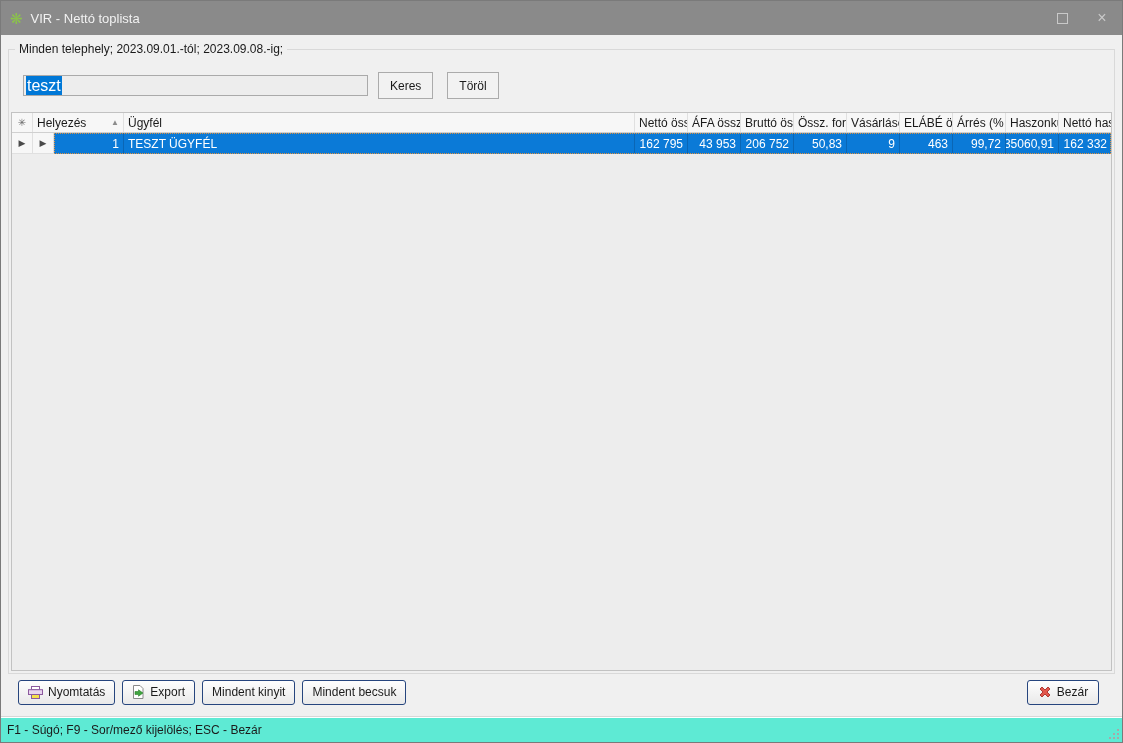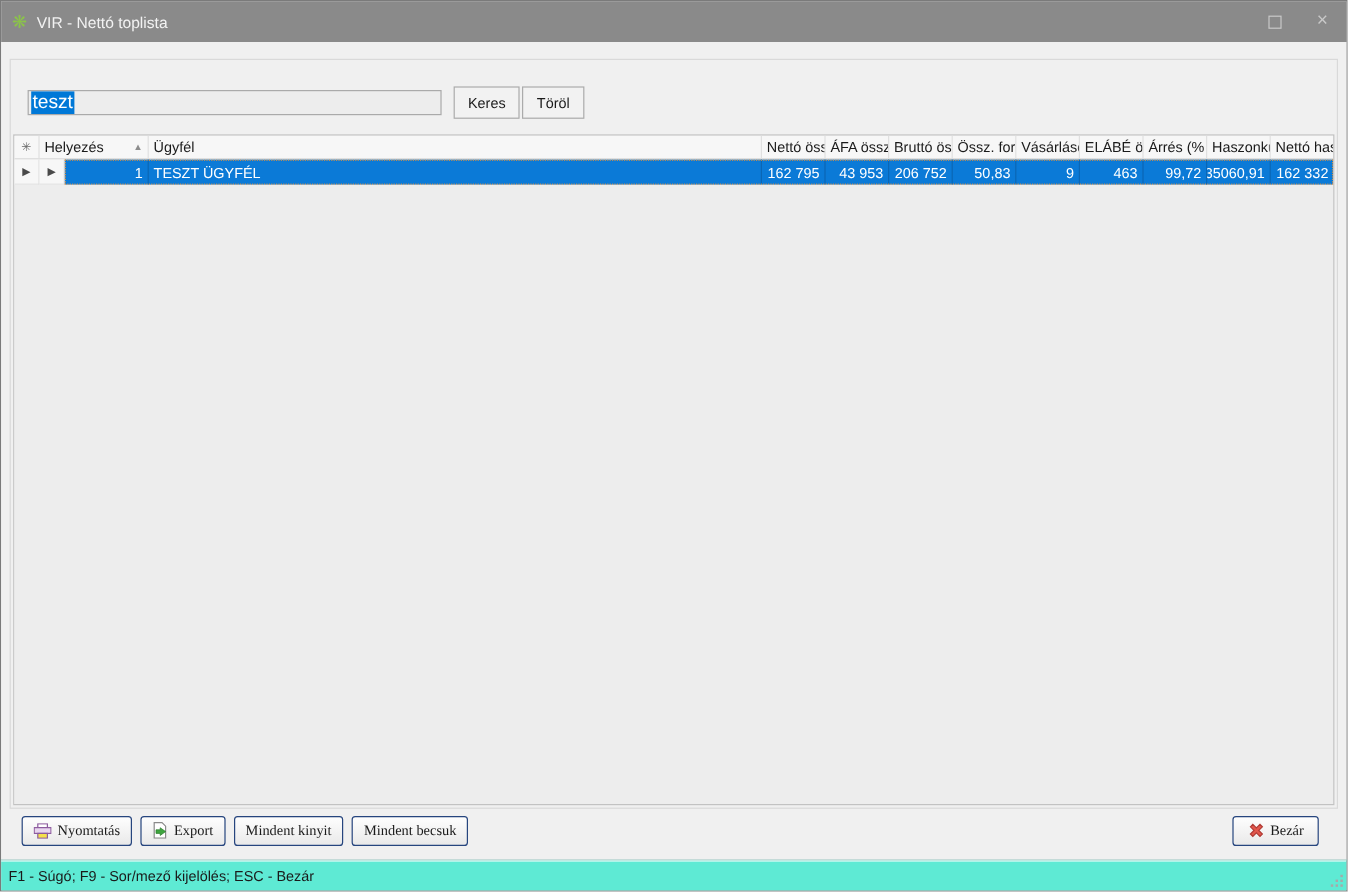--- a/index.html
+++ b/index.html
@@ -57,21 +57,21 @@
     display: flex; align-items: center; padding-left: 2px;
     font-size: 16px; overflow: hidden;
   }
   .search-selection { background: #0078d7; color: #ffffff; padding: 1px 1px; }
   .win-btn {
     height: 27px; min-width: 50px; padding: 0 11px;
     background: #f2f2f2; border: 1px solid #ababab;
     font-family: "Liberation Sans", sans-serif; font-size: 12px; color: #1a1a1a;
     margin-left: 10px; cursor: default;
   }
-  .win-btn + .win-btn { margin-left: 2px; }
+  .win-btn + .win-btn { margin-left: 14px; }
   
   .grid {
     margin-top: 13px; flex: 1; min-height: 0;
     border: 1px solid #c2c2c2;
     background: #ededed;
     display: flex; flex-direction: column;
     overflow: hidden;
     box-shadow: inset 1px 1px 0 #ffffff;
   }
   .grid-header { display: flex; height: 20px; background: #f7f7f7; border-bottom: 1px solid #d0d0d0; flex: 0 0 20px; }
@@ -105,21 +105,21 @@
   .grid-empty { flex: 1; background: #ededed; }
   
   .footer {
     flex: 0 0 42px; display: flex; align-items: center;
     padding: 0 8px 6px 10px;
   }
   .nav-btn {
     height: 25px; padding: 0 9px;
     border: 1px solid #26457e; border-radius: 3px;
     background: linear-gradient(#fefefe, #e9e9e9);
-    font-family: Liberation Serif, serif; font-size: 12px; color: #1a1a1a;
+    font-family: Liberation Sans, sans-serif; font-size: 12px; color: #1a1a1a;
     display: inline-flex; align-items: center; gap: 5px;
     margin-right: 7px; cursor: default;
   }
   .nav-btn svg { display: block; }
   .close-btn { margin-left: auto; margin-right: 8px; min-width: 72px; justify-content: center; }
   
   .statusbar {
     flex: 0 0 26px; background: #5eead4;
     border-top: 1px solid #d7d7d7;
     box-shadow: inset 0 1px 0 #ffffff;
@@ -148,20 +148,21 @@
           <span class="tb-max-glyph"></span>
         </div>
       <div class="tb-btn">
           <span class="tb-close-glyph">×</span>
         </div>
     </div>
   </div>
 
   <div class="content">
     <div class="groupbox">
+      <span class="groupbox-label">Minden telephely; 2023.09.01.-tól; 2023.09.08.-ig;</span>
 
       <div class="search-row">
         <div class="search-input">
           <span class="search-selection">teszt</span>
         </div>
         <button class="win-btn">Keres</button>
         <button class="win-btn">Töröl</button>
       </div>
 
       <div class="grid">

